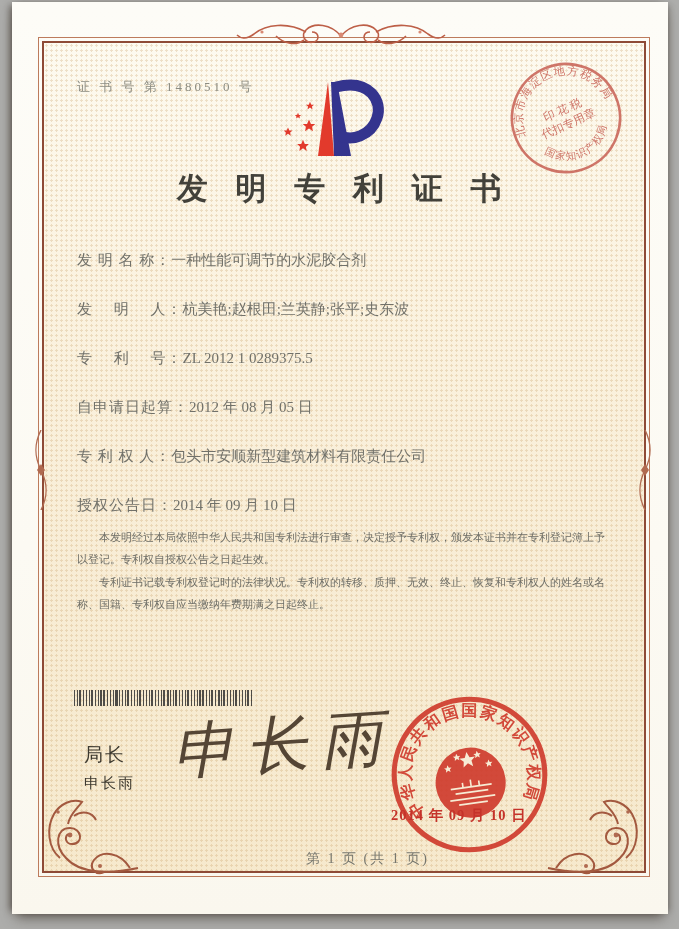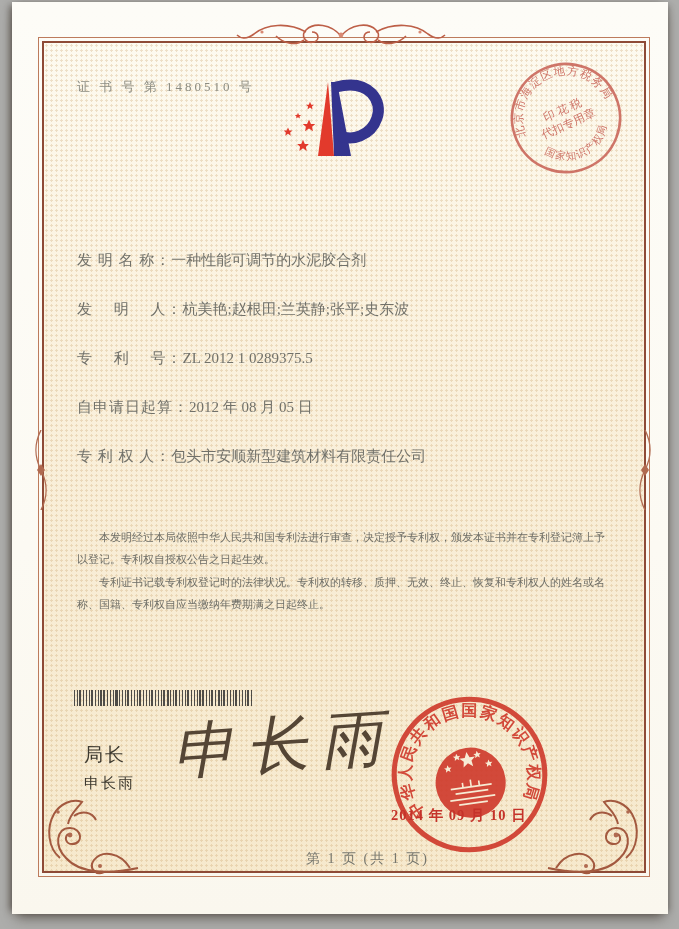--- a/index.html
+++ b/index.html
@@ -162,36 +162,40 @@
     <path d="M 66 13 C 100 4,113 28,107 44 C 101 62,81 68,69 61" stroke="#34348e" stroke-width="11" fill="none"></path>
     <g fill="#e23a2c">
       <use href="#starA" transform="translate(40,32) scale(0.42)"></use>
       <use href="#starA" transform="translate(28,42) scale(0.32)"></use>
       <use href="#starA" transform="translate(39,52) scale(0.66)"></use>
       <use href="#starA" transform="translate(18,58) scale(0.46)"></use>
       <use href="#starA" transform="translate(33,72) scale(0.62)"></use>
     </g>
   </svg>
 
+  <div class="title">发 明 专 利 证 书</div>
 
   <div class="fields">
     <div class="field-row">
       <span class="lab">发 明 名 称：</span><span class="val">一种性能可调节的水泥胶合剂</span>
     </div>
     <div class="field-row">
       <span class="lab">发　 明　 人：</span><span class="val">杭美艳;赵根田;兰英静;张平;史东波</span>
     </div>
     <div class="field-row">
       <span class="lab">专　 利　 号：</span><span class="val">ZL 2012 1 0289375.5</span>
     </div>
     <div class="field-row">
       <span class="lab">自申请日起算：</span><span class="val">2012 年 08 月 05 日</span>
     </div>
     <div class="field-row">
       <span class="lab">专 利 权 人：</span><span class="val">包头市安顺新型建筑材料有限责任公司</span>
+    </div>
+    <div class="field-row">
+      <span class="lab">授权公告日：</span><span class="val">2014 年 09 月 10 日</span>
     </div>
   </div>
 
   <div class="body-text">
     <p>本发明经过本局依照中华人民共和国专利法进行审查，决定授予专利权，颁发本证书并在专利登记簿上予以登记。专利权自授权公告之日起生效。</p>
     <p>专利证书记载专利权登记时的法律状况。专利权的转移、质押、无效、终止、恢复和专利权人的姓名或名称、国籍、专利权自应当缴纳年费期满之日起终止。</p>
   </div>
 
   <div class="barcode"></div>
 

